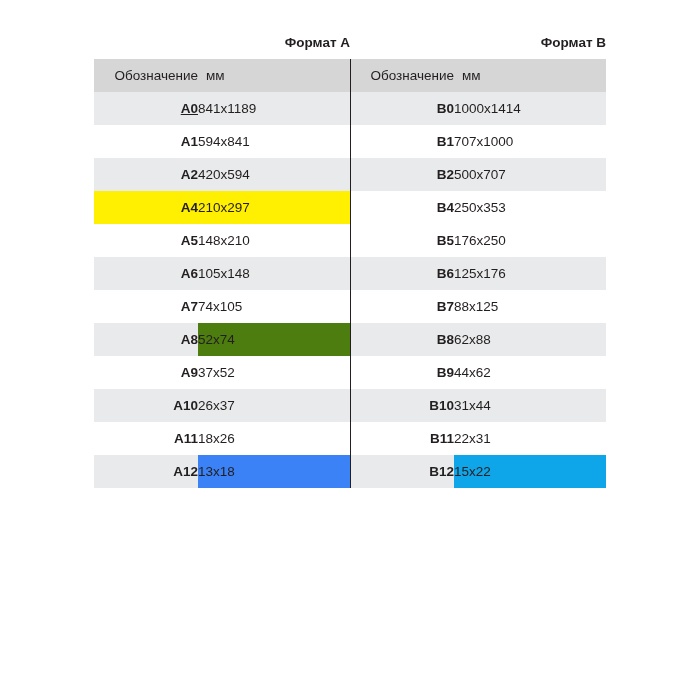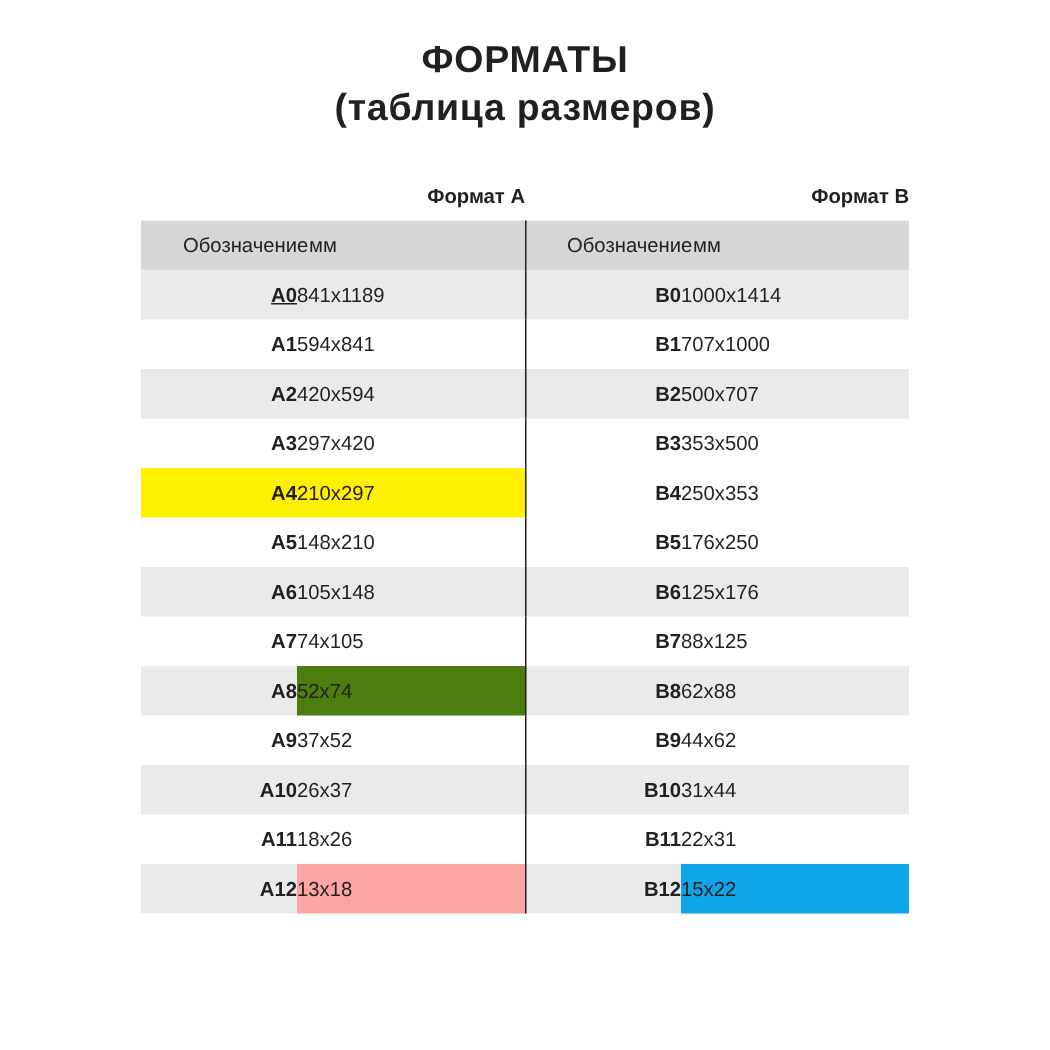--- a/index.html
+++ b/index.html
@@ -55,21 +55,21 @@
     font-weight: bold;
     font-size: 14.5px;
     height: 40px;
     vertical-align: middle;
   }
   .sub-head {
     background: #d6d6d6;
     font-size: 12.5px;
     height: 30px;
   }
-  .sub-head.code { text-align: left; padding-left: 28px; }
+  .sub-head.code { text-align: right; padding-left: 13px; }
   .sub-head.size { text-align: left; padding-left: 8px; }
 
   .cell-code {
     text-align: right;
     padding-right: 10px;
     font-weight: bold;
   }
   .cell-size {
     text-align: left;
     padding-left: 8px;
@@ -85,24 +85,20 @@
   }
   .spacer {
     width: 1px;
   }
 </style>
 </head>
 <body>
 
 <div class="page">
 
-  <div class="title-block">
-    <div class="title-line">ФОРМАТЫ</div>
-    <div class="title-line">(таблица размеров)</div>
-  </div>
 
   <div class="table-wrap">
     <table class="fmt">
       <colgroup>
         <col class="c-code">
         <col class="c-size">
         <col class="c-gap">
         <col class="c-code">
         <col class="c-size">
       </colgroup>
@@ -133,27 +129,20 @@
             <td class="cell-code">B1</td>
             <td class="cell-size">707x1000</td>
           </tr>
           <tr class="trow row-alt">
             <td class="cell-code" style="background: rgb(233, 234, 235); text-align: right;">A2</td>
             <td class="cell-size" style="background: rgb(233, 234, 235);">420x594</td>
             <td class="divider"></td>
             <td class="cell-code" style="background: rgb(233, 234, 235);">B2</td>
             <td class="cell-size" style="background: rgb(233, 234, 235);">500x707</td>
           </tr>
-          <tr class="trow">
-            <td class="cell-code">A3</td>
-            <td class="cell-size">297x420</td>
-            <td class="divider"></td>
-            <td class="cell-code">B3</td>
-            <td class="cell-size">353x500</td>
-          </tr>
           <tr class="trow row-alt">
             <td class="cell-code row-hl" style="background: rgb(255, 239, 0);">A4</td>
             <td class="cell-size row-hl" style="background: rgb(255, 239, 0);">210x297</td>
             <td class="divider"></td>
             <td class="cell-code" style="background: transparent;">B4</td>
             <td class="cell-size" style="background: transparent;">250x353</td>
           </tr>
           <tr class="trow">
             <td class="cell-code">A5</td>
             <td class="cell-size">148x210</td>
@@ -198,21 +187,21 @@
           </tr>
           <tr class="trow">
             <td class="cell-code">A11</td>
             <td class="cell-size">18x26</td>
             <td class="divider"></td>
             <td class="cell-code">B11</td>
             <td class="cell-size">22x31</td>
           </tr>
           <tr class="trow row-alt">
             <td class="cell-code" style="background: rgb(233, 234, 235); margin-top: 32px;">A12</td>
-            <td class="cell-size" style="background: #fca5a5;">13x18</td>
+            <td class="cell-size" style="background: #3b82f6;">13x18</td>
             <td class="divider"></td>
             <td class="cell-code" style="background: rgb(233, 234, 235);">B12</td>
             <td class="cell-size" style="background: #0ea5e9;">15x22</td>
           </tr>
         </tbody>
     </table>
   </div>
 
 </div>
 

